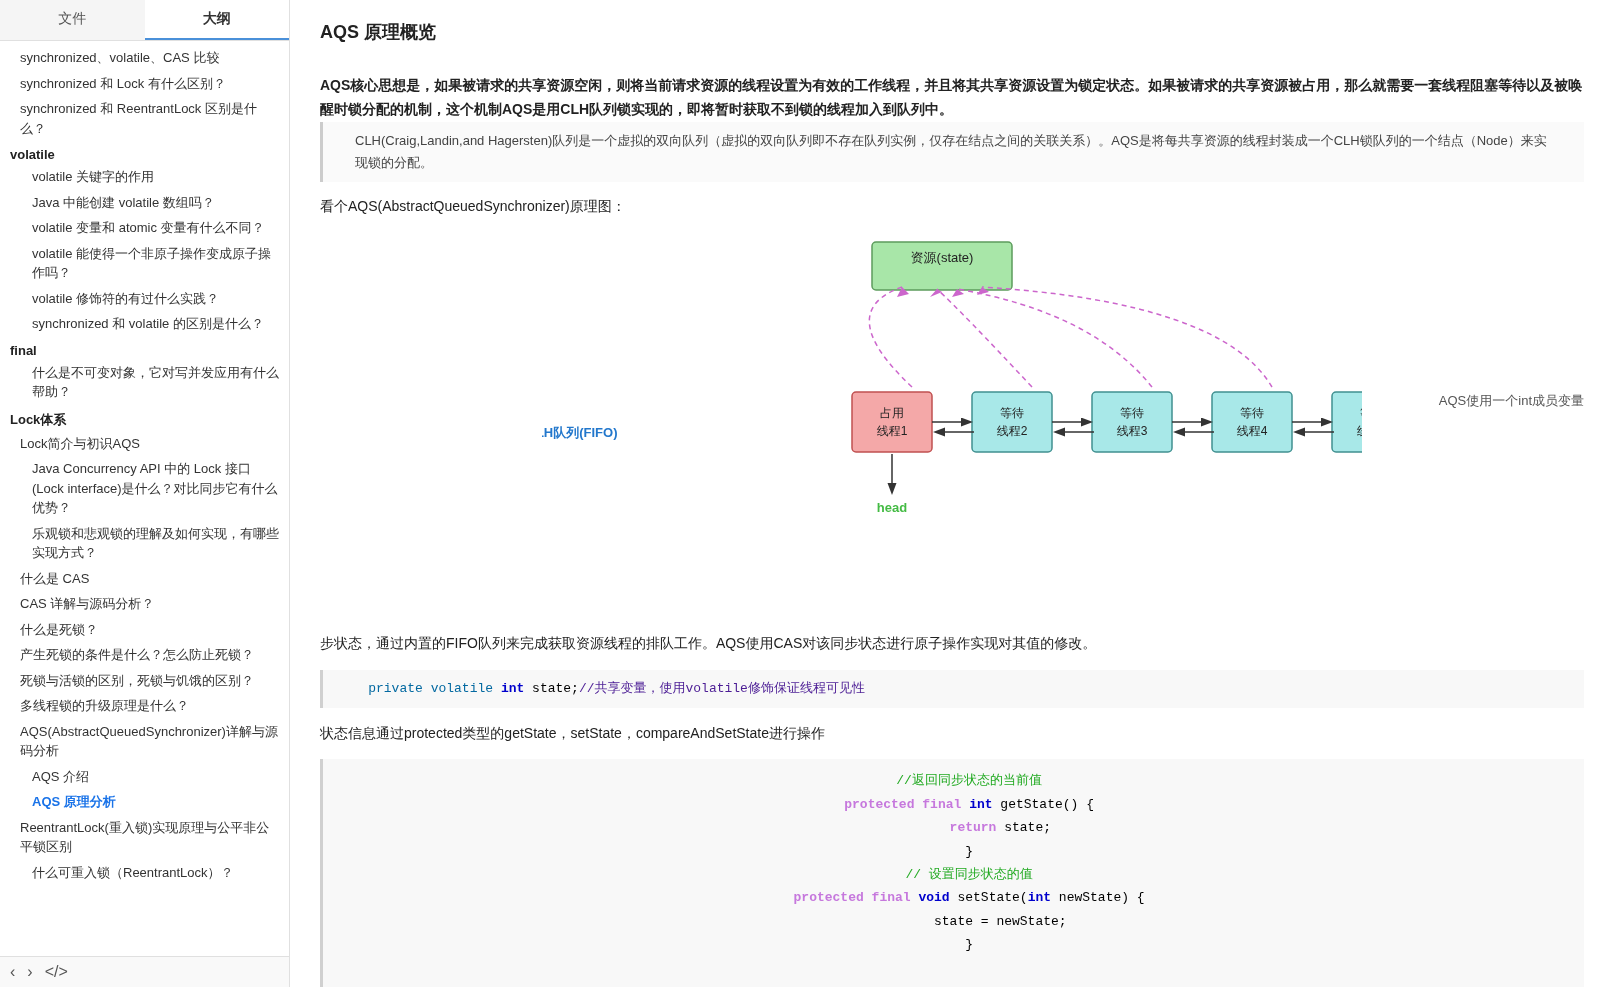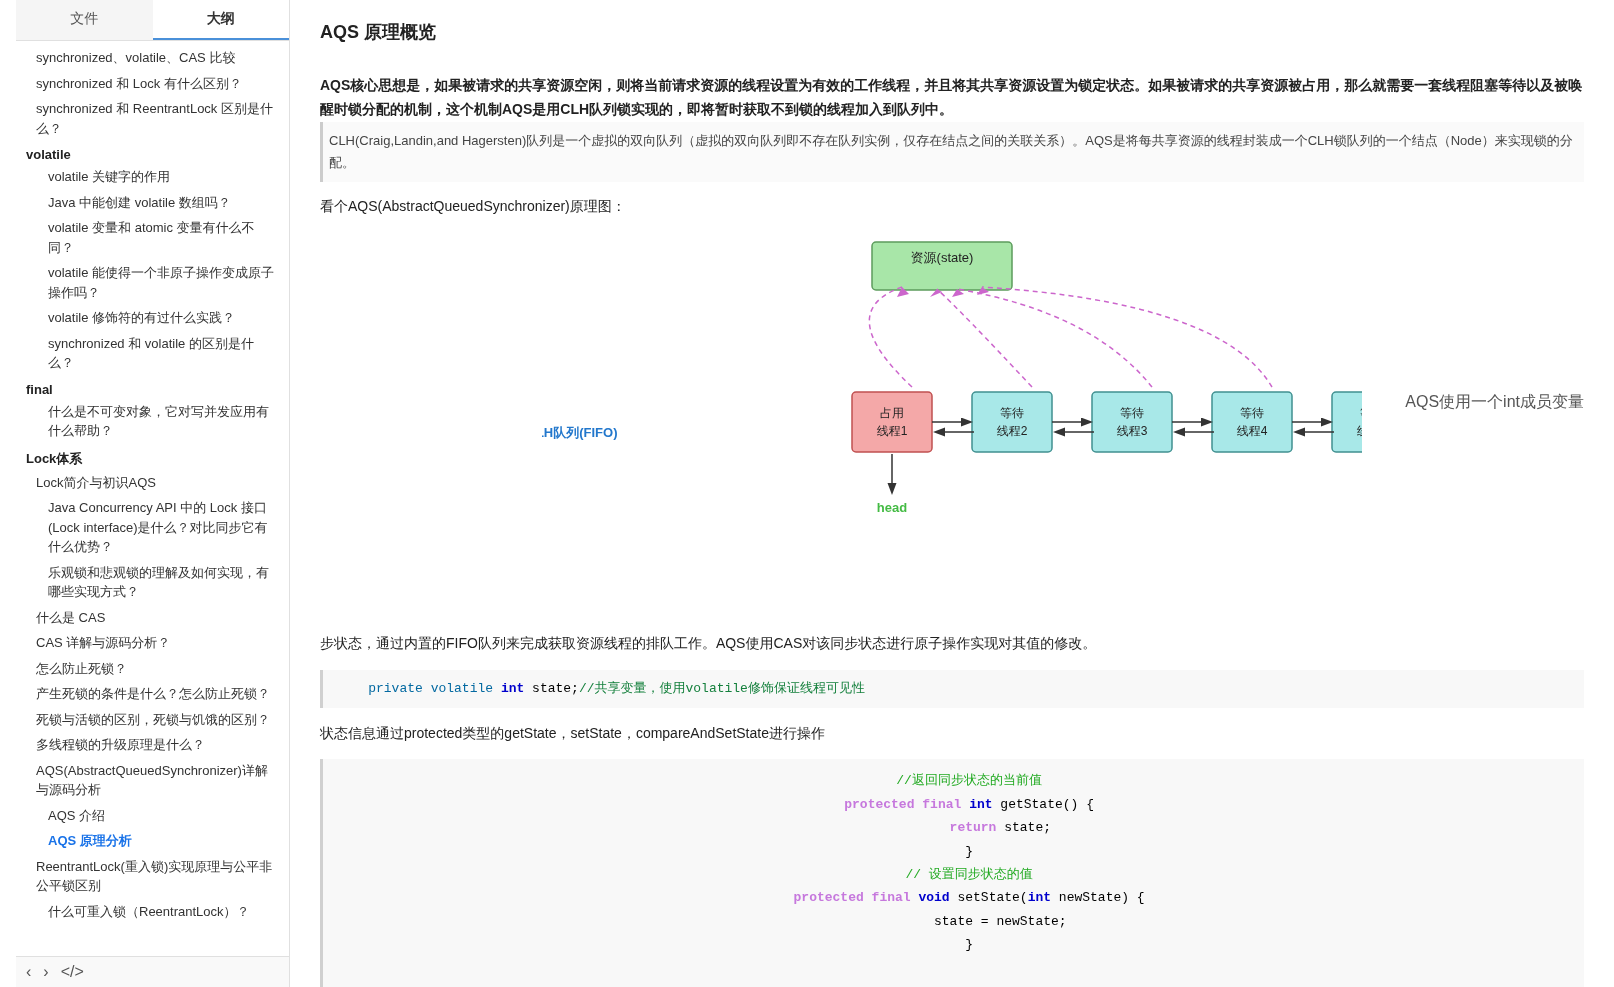--- a/index.html
+++ b/index.html
@@ -7,21 +7,20 @@
 
     
     #sidebar {
       width: 290px;
       min-width: 290px;
       border-right: 1px solid #e0e0e0;
       display: flex;
       flex-direction: column;
       height: 100%;
       overflow: hidden;
-      padding-left: 16px;
     }
     #sidebar-tabs {
       display: flex;
       border-bottom: 1px solid #e0e0e0;
       background: #f5f5f5;
     }
     .sidebar-tab {
       flex: 1;
       text-align: center;
       padding: 10px 0;
@@ -91,21 +90,21 @@
       color: #222;
     }
     .intro-text {
       font-size: 14px;
       line-height: 1.7;
       color: #222;
     }
     .intro-text strong { font-weight: bold; }
     .blockquote-box {
       border-left: 3px solid #ccc;
-      padding: 8px 6px;
+      padding: 8px 32px;
       background: #fafafa;
       color: #444;
       font-size: 13px;
       line-height: 1.7;
       margin-bottom: 16px;
     }
     .sub-heading {
       font-size: 14px;
       margin-bottom: 16px;
       color: #222;
@@ -129,21 +128,21 @@
       border-left: 3px solid #d0d0d0;
       padding: 8px 14px;
       font-family: "Consolas", "Courier New", monospace;
       font-size: 13px;
       line-height: 1.7;
       margin-bottom: 14px;
       white-space: pre;
     }
     .code-block .kw { color: #0369a1; font-weight: normal; }
     .code-block .kw2 { color: #0000cc; font-weight: bold; }
-    .code-block .cm { color: #15803d; text-align: right; }
+    .code-block .cm { color: #4c1d95; text-align: right; }
     .body-text {
       font-size: 14px;
       color: #222;
       line-height: 1.7;
       margin-bottom: 14px;
     }
     .code-multiline {
       background: #f8f8f8;
       border-left: 3px solid #d0d0d0;
       padding: 10px 16px;
@@ -154,21 +153,21 @@
       white-space: pre;
       text-align: center;
     }
     .code-multiline .kw { color: #c678dd; font-weight: bold; }
     .code-multiline .kw2 { color: #0000cc; font-weight: bold; }
     .code-multiline .cm { color: #22aa22; }
     .aqs-note {
       position: absolute;
       right: 0;
       top: 160px;
-      font-size: 16px;
+      font-size: 13px;
       color: #555;
     }
   </style>
 </head>
 <body>
 
 <div id="sidebar">
   <div id="sidebar-tabs">
     <div class="sidebar-tab">文件</div>
     <div class="sidebar-tab active">大纲</div>
@@ -189,21 +188,21 @@
 
     <div class="nav-group-title">final</div>
     <div class="nav-sub-sub-item">什么是不可变对象，它对写并发应用有什么帮助？</div>
 
     <div class="nav-group-title">Lock体系</div>
     <div class="nav-sub-item">Lock简介与初识AQS</div>
     <div class="nav-sub-sub-item">Java Concurrency API 中的 Lock 接口(Lock interface)是什么？对比同步它有什么优势？</div>
     <div class="nav-sub-sub-item">乐观锁和悲观锁的理解及如何实现，有哪些实现方式？</div>
     <div class="nav-sub-item">什么是 CAS</div>
     <div class="nav-sub-item">CAS 详解与源码分析？</div>
-    <div class="nav-sub-item">怎么防止死锁？</div>
+    <div class="nav-sub-item">什么是死锁？</div>
     <div class="nav-sub-item">产生死锁的条件是什么？怎么防止死锁？</div>
     <div class="nav-sub-item">死锁与活锁的区别，死锁与饥饿的区别？</div>
     <div class="nav-sub-item">多线程锁的升级原理是什么？</div>
     <div class="nav-sub-item">AQS(AbstractQueuedSynchronizer)详解与源码分析</div>
     <div class="nav-sub-sub-item">AQS 介绍</div>
     <div class="nav-sub-sub-item active">AQS 原理分析</div>
     <div class="nav-sub-item">ReentrantLock(重入锁)实现原理与公平非公平锁区别</div>
     <div class="nav-sub-sub-item">什么可重入锁（ReentrantLock）？</div>
   </div>
   <div id="sidebar-bottom">

